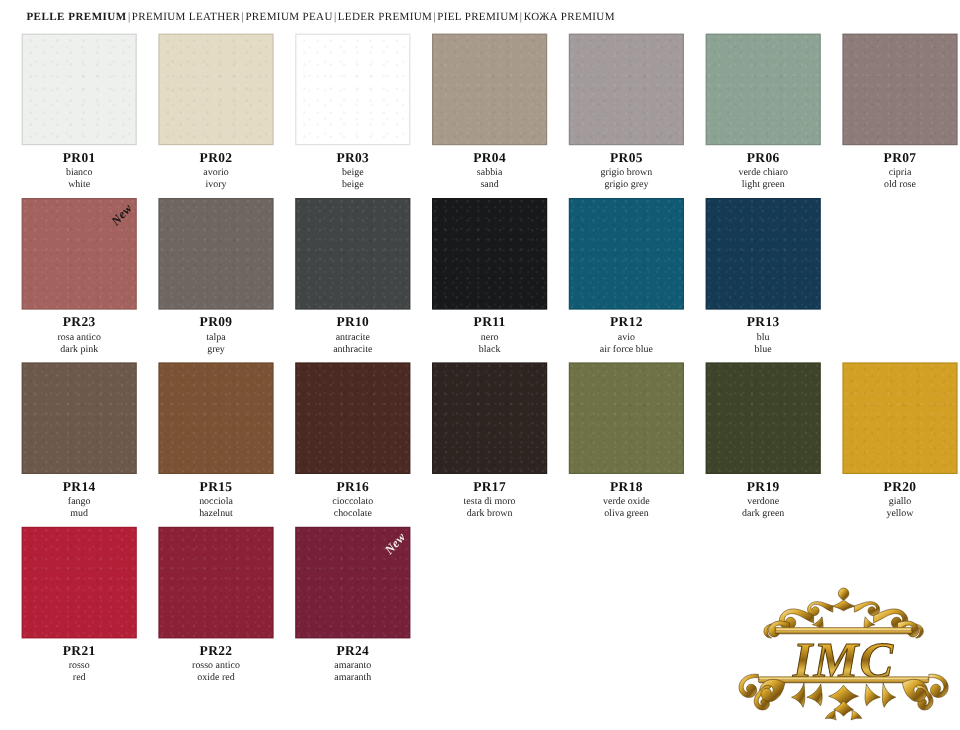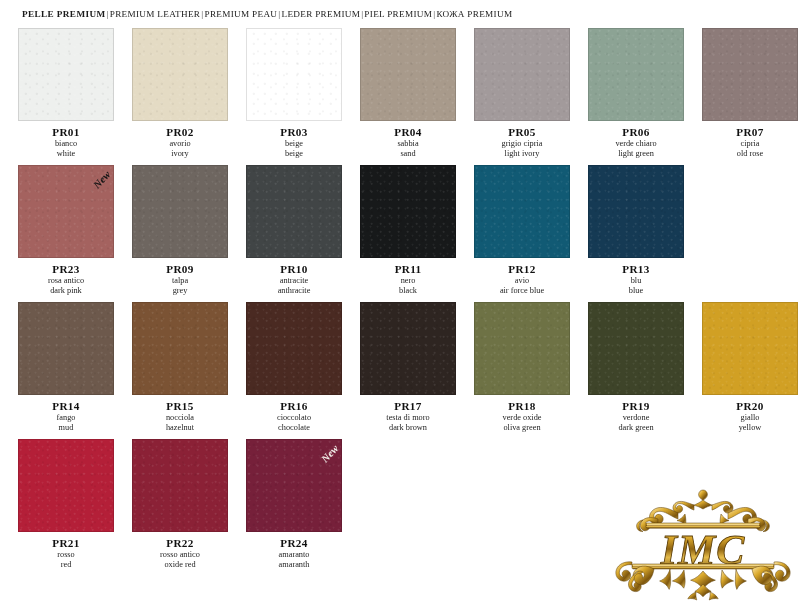--- a/index.html
+++ b/index.html
@@ -168,22 +168,22 @@
           <div>sabbia</div>
           <div>sand</div>
         </div>
       </div>
       <div class="cell">
         <div class="chip-wrap">
           <div class="chip" style="background: rgb(162, 154, 155);"></div>
         </div>
         <div class="code">PR05</div>
         <div class="names">
-          <div>grigio cipria</div>
-          <div>light ivory</div>
+          <div>grigio brown</div>
+          <div>grigio grey</div>
         </div>
       </div>
       <div class="cell">
         <div class="chip-wrap">
           <div class="chip" style="background: rgb(140, 163, 148);"></div>
         </div>
         <div class="code">PR06</div>
         <div class="names">
           <div>verde chiaro</div>
           <div>light green</div>

